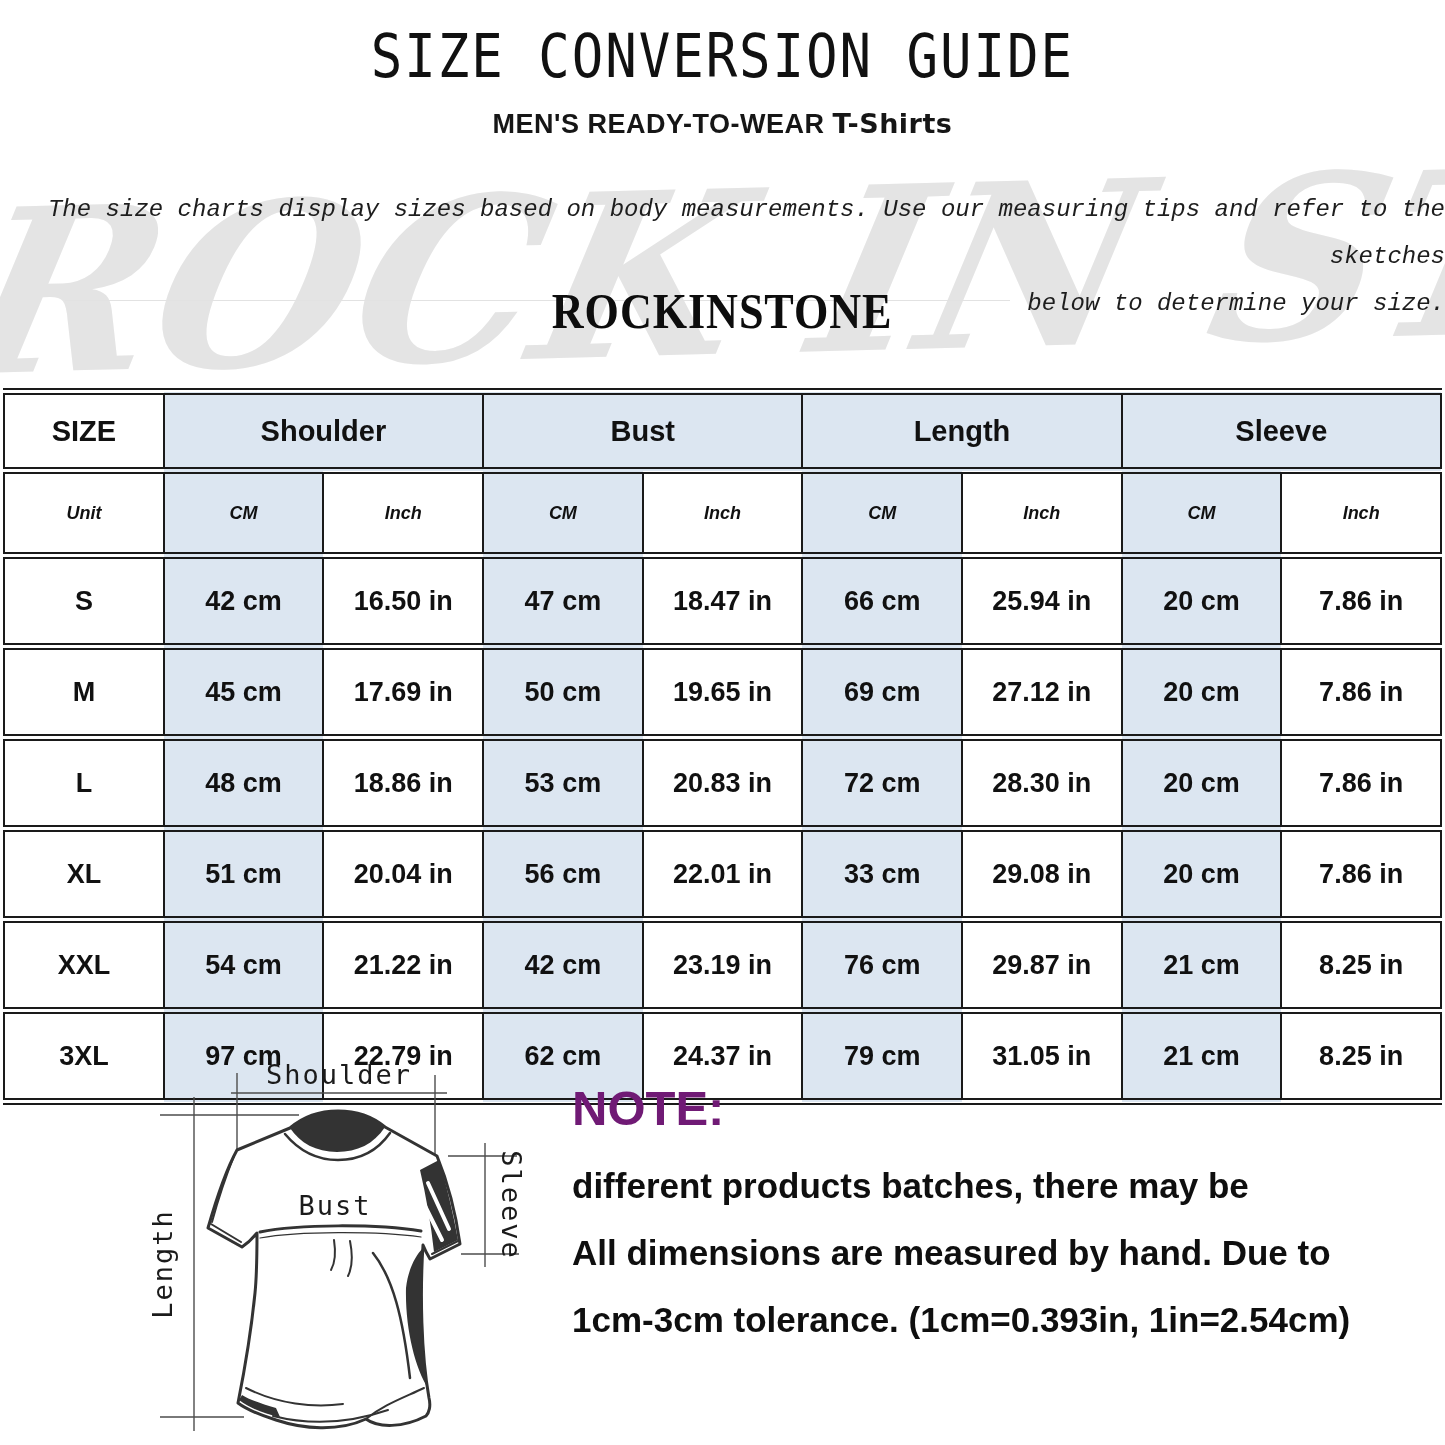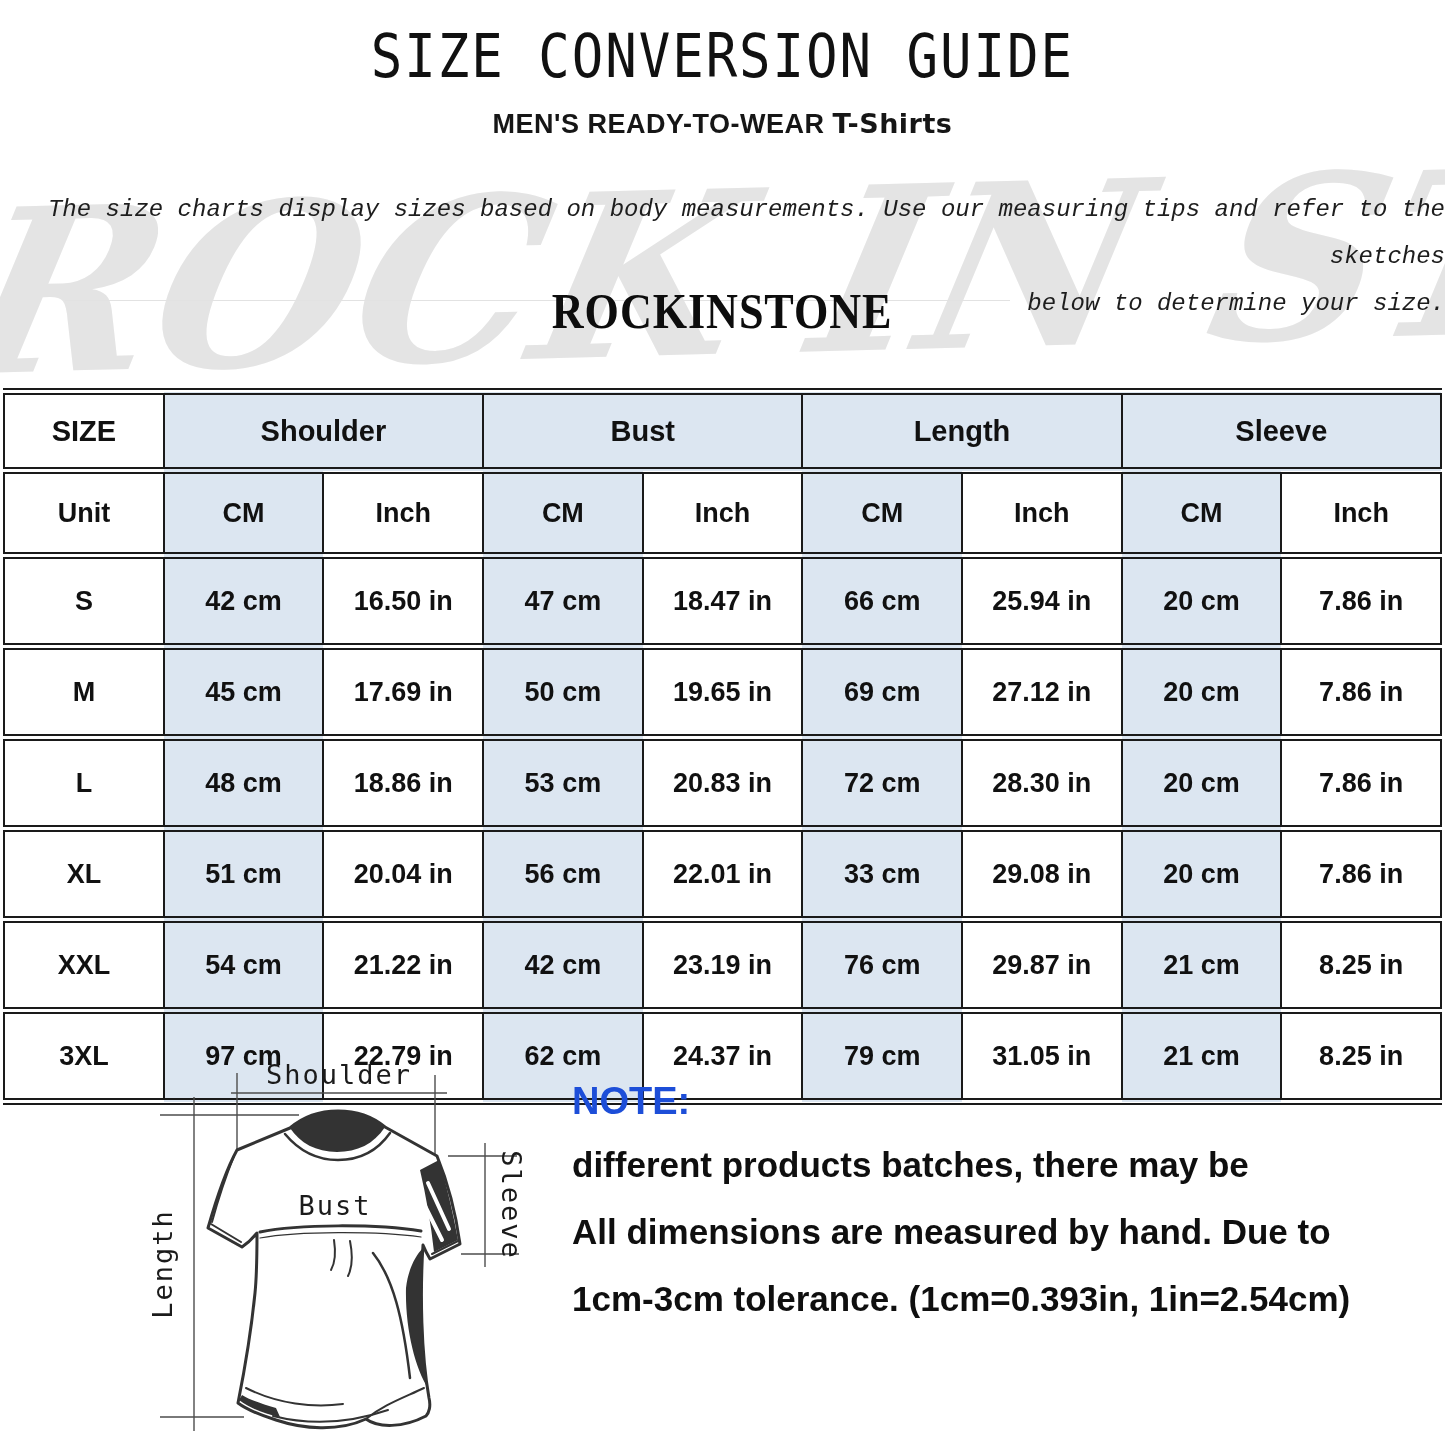--- a/index.html
+++ b/index.html
@@ -32,29 +32,29 @@
   
   table.size{position:absolute;top:388px;left:3px;width:1439px;height:658px;
     border-collapse:collapse;table-layout:fixed;z-index:1;background:#fff;}
   table.size td{
     border-left:2px solid #1a1a1a;border-right:2px solid #1a1a1a;
     border-top:7px double #1a1a1a;border-bottom:7px double #1a1a1a;
     text-align:center;vertical-align:middle;
     font-weight:bold;color:#111;padding:0;
   }
   tr.row-group td{height:72px;font-size:29px;}
-  tr.row-unit td{height:78px;font-size:27px;}
+  tr.row-unit td{height:78px;font-size:18px;font-style:italic;}
   tr.row-data td{height:84px;font-size:27px;}
   td.c-b{background:#dce6f1;}
   td.c-w{background:#ffffff;}
 
   
   .diagram{position:absolute;left:138px;top:1048px;width:424px;height:397px;z-index:1;}
   .note{position:absolute;left:572px;top:1080px;width:850px;z-index:1;}
-  .note-heading{font-size:38px;font-weight:bold;color:#1d4ed8;margin:0 0 8px 0;}
+  .note-heading{font-size:49px;font-weight:bold;color:#701a75;margin:0 0 16px 0;}
   .note-line{font-size:35px;font-weight:bold;color:#0f0f0f;line-height:67px;white-space:nowrap;}
 
   
   .sk-label{font-family:"DejaVu Sans Mono",monospace;font-size:27px;fill:#1b1b1b;letter-spacing:2px;}
 </style>
 </head>
 <body>
 
 <div class="page">
 

